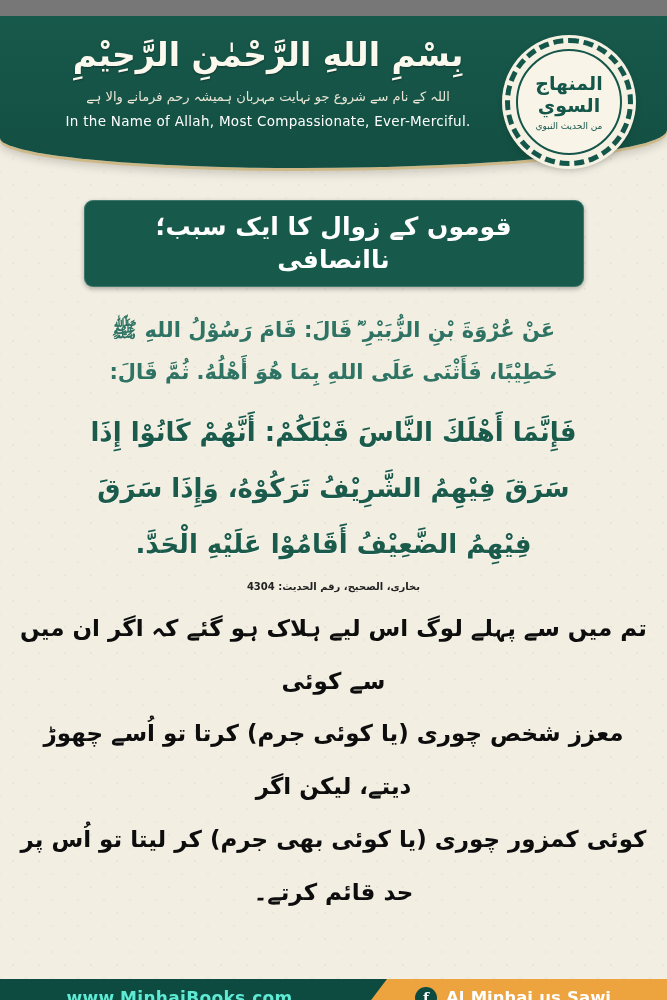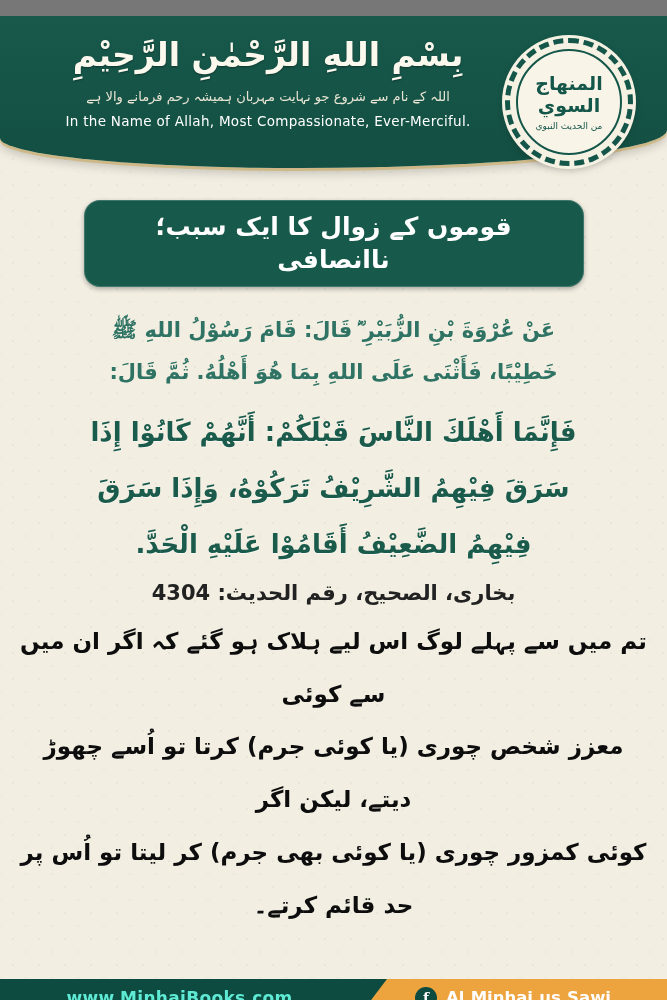--- a/index.html
+++ b/index.html
@@ -57,42 +57,42 @@
     display:flex;flex-direction:column;align-items:center;justify-content:center;
     text-align:center;padding:6px;
   }
   .seal-title{font-size:19px;font-weight:700;color:#14564a;line-height:1.15;}
   .seal-subtitle{font-size:9px;color:#14564a;margin-top:4px;}
 
   
   .title-banner{
     width:500px;margin:32px auto 0;
     background:#175a4b;
-    border-radius:16px;
+    border-radius:9px;
     padding:11px 14px;
     text-align:center;
     box-shadow:0 2px 5px rgba(0,0,0,.3), inset 0 0 0 1px rgba(255,255,255,.18);
   }
   .title-banner span{
     color:#ffffff;font-size:25px;font-weight:700;line-height:1.3;
   }
 
   
   .isnad{margin-top:22px;text-align:center;padding:0 40px;}
   .isnad div{
     font-size:21px;font-weight:600;color:#2e7363;line-height:2.0;
   }
   .matn{margin-top:12px;text-align:center;padding:0 30px;}
   .matn div{
     font-size:26px;font-weight:700;color:#1b5b4c;line-height:2.15;
     text-shadow:0 1px 0 rgba(255,255,255,.5);
   }
   .reference{
     margin-top:8px;text-align:center;
-    font-size:21px;font-weight:600;color:#222222;
+    font-size:10px;font-weight:600;color:#222222;
   }
 
   
   .urdu-intro{
     margin:20px auto 0;width:612px;text-align:center;
     font-size:15px;color:#1a1a1a;line-height:2.0;
   }
   .urdu-main{margin-top:10px;text-align:center;padding:0 20px;}
   .urdu-main div{
     font-size:23px;font-weight:700;color:#0d0d0d;line-height:2.3;

